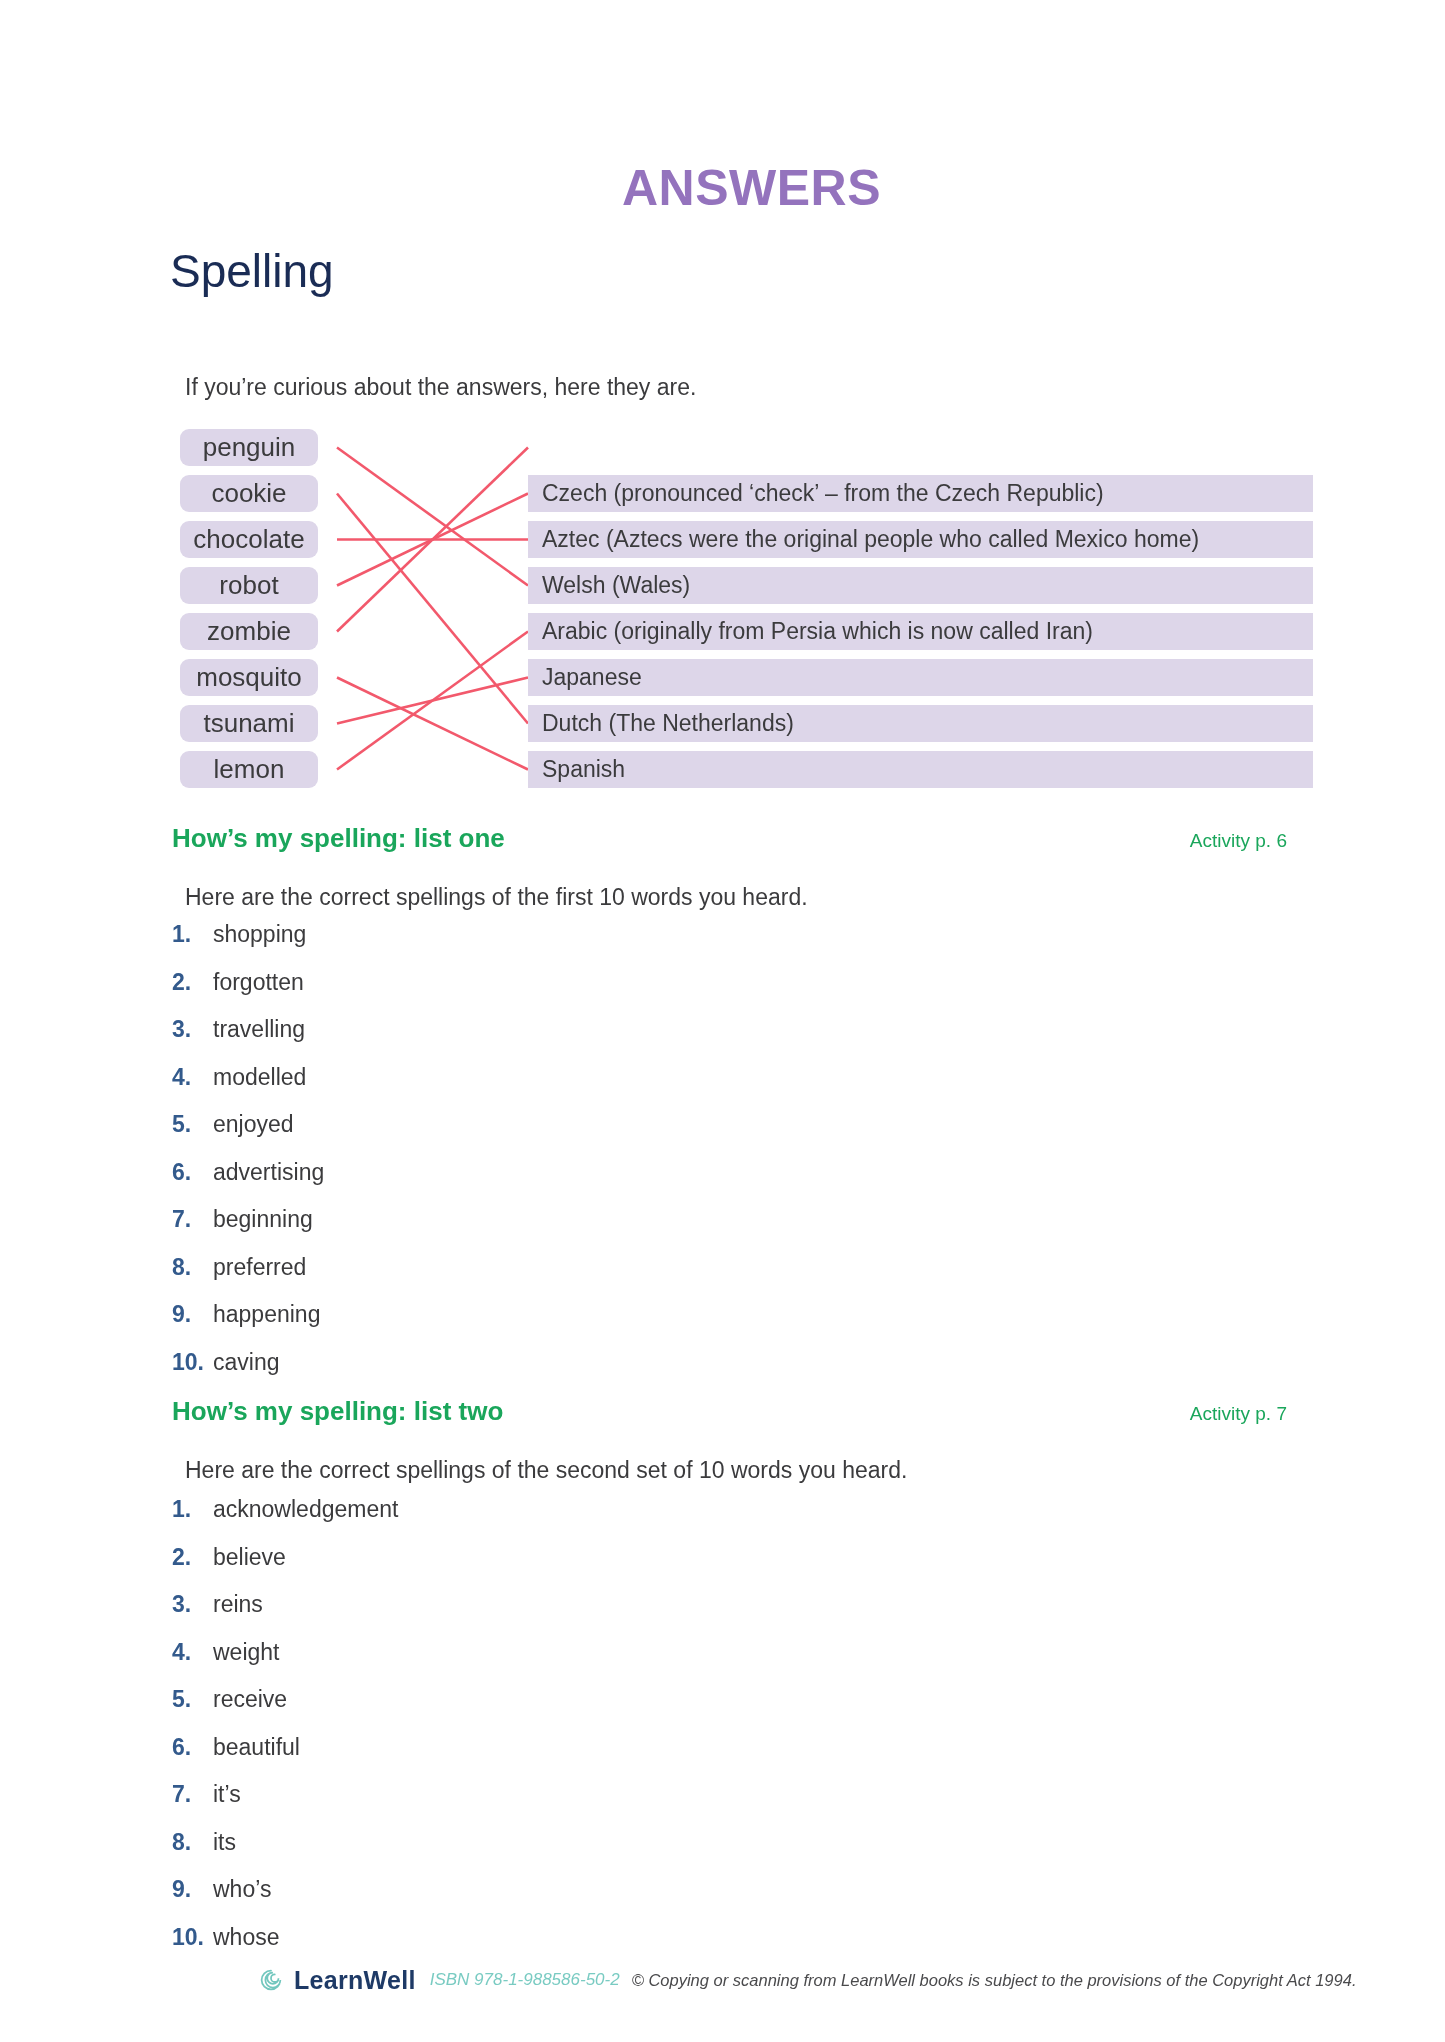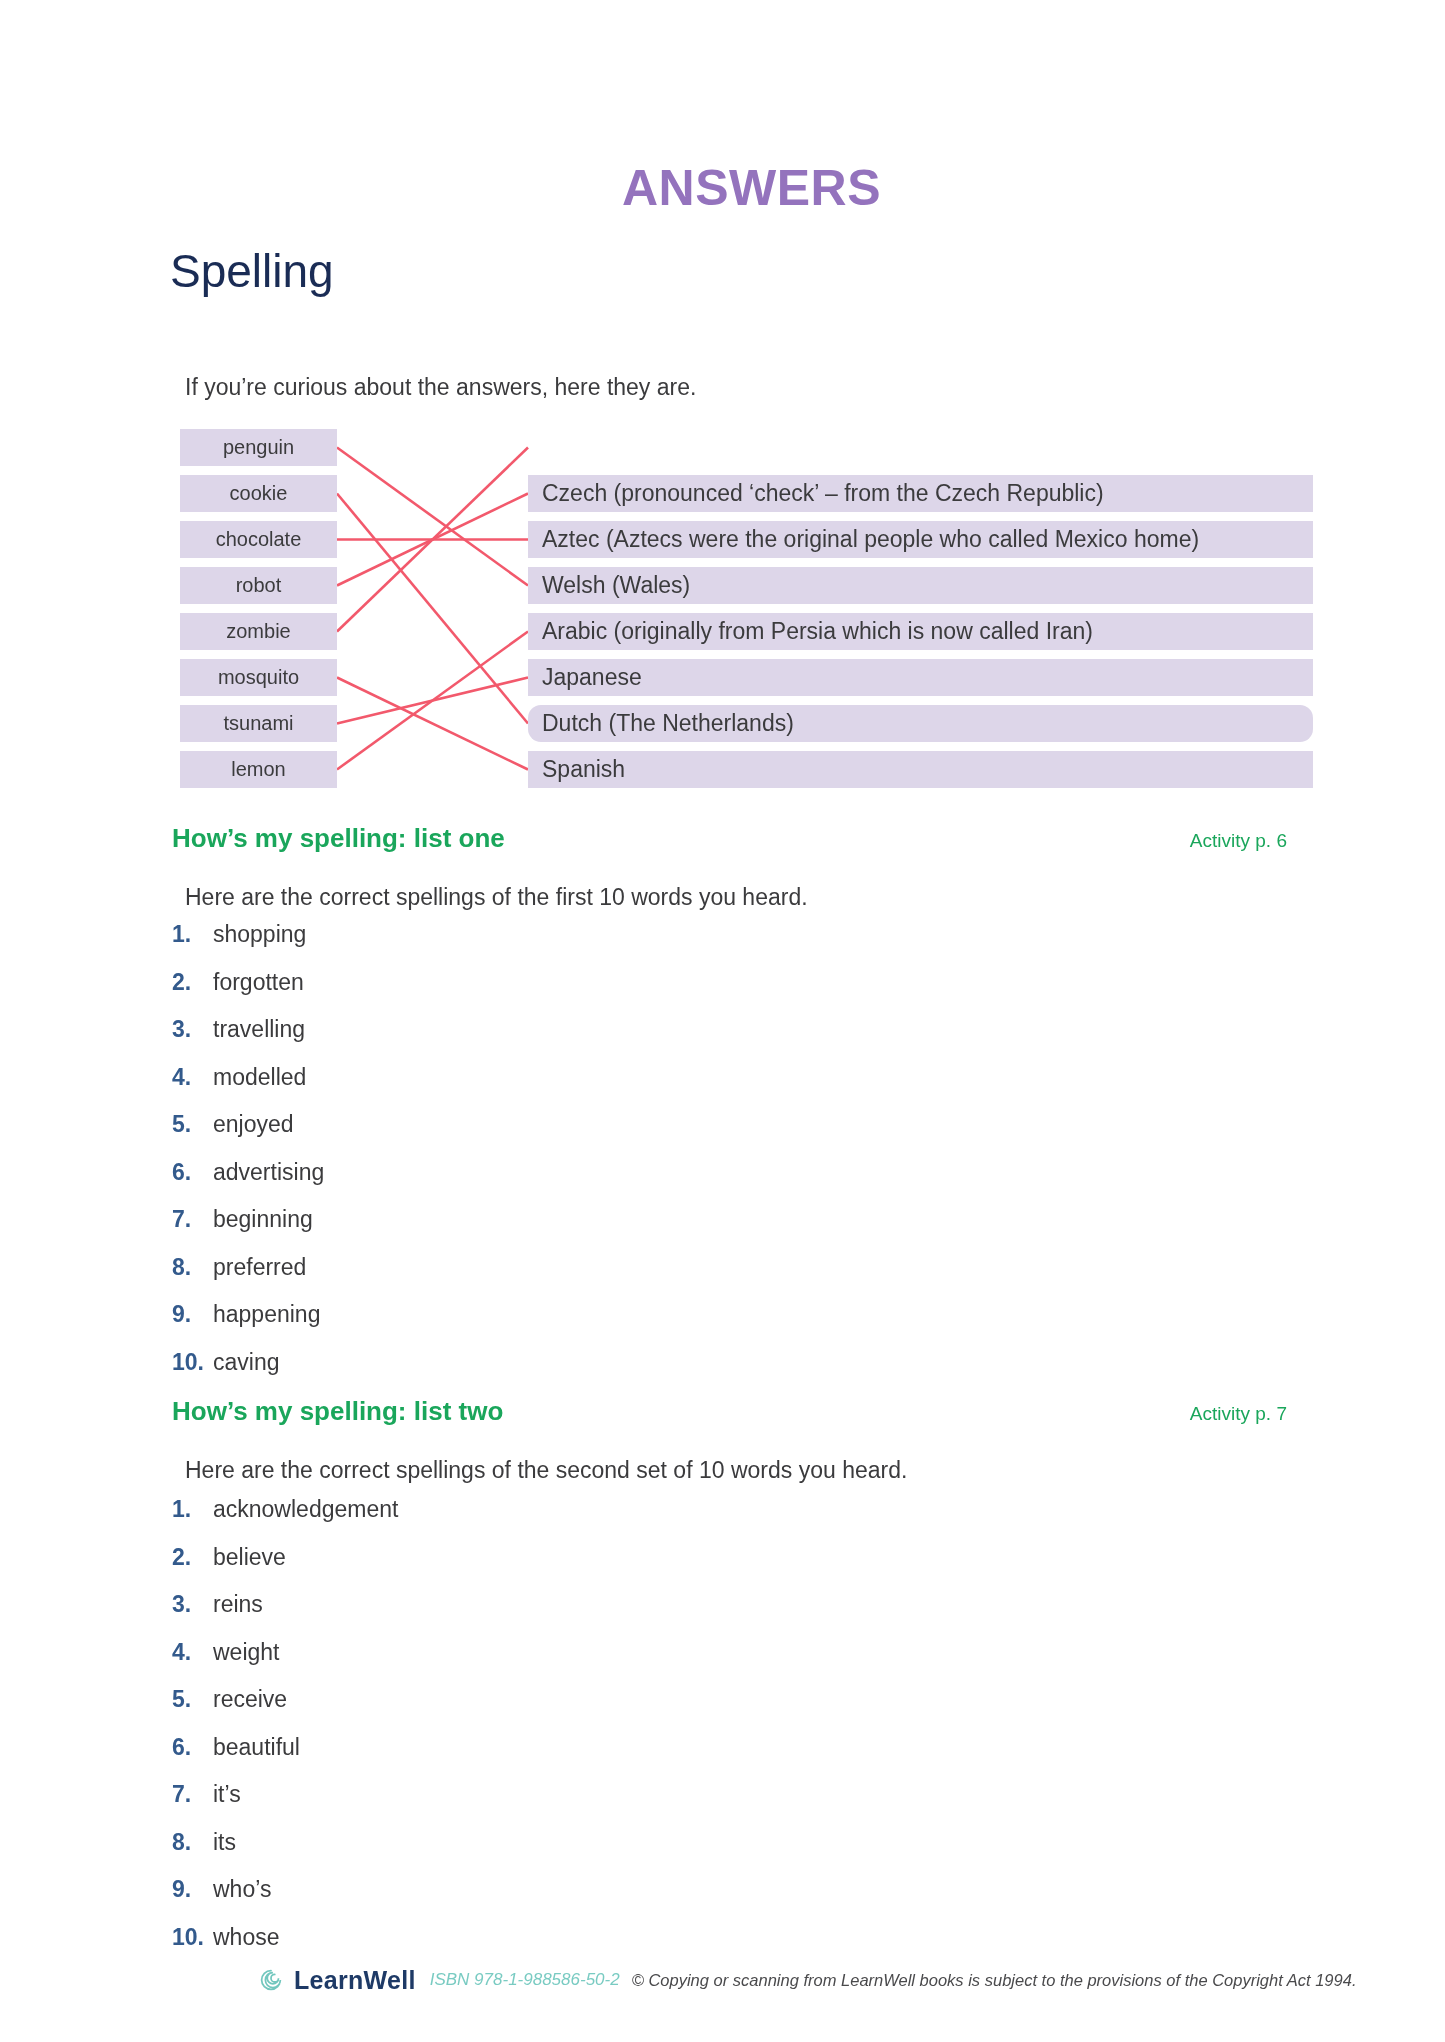--- a/index.html
+++ b/index.html
@@ -27,24 +27,24 @@
   }
   .green-h{font-size:26px;font-weight:bold;color:#1AA65B;line-height:1.15;}
   .activity{font-size:19px;color:#1AA65B;line-height:1.15;}
   .intro{
     position:absolute;left:172px;margin:13px;
     font-size:23px;line-height:1.3;color:#3B3B3D;
   }
   .match{position:absolute;left:0;top:429px;width:1445px;height:372px;}
   .match svg{position:absolute;left:0;top:0;width:1445px;height:372px;z-index:0;}
   .lbox{
-    position:absolute;left:180px;width:157px;height:37px;
+    position:absolute;left:180px;width:138px;height:37px;
     background:#DDD6E9;z-index:1;
     display:flex;align-items:center;justify-content:center;
-    font-size:20px;color:#3B3B3D;white-space:nowrap;
+    font-size:26px;color:#3B3B3D;white-space:nowrap;border-radius:9px;
   }
   .rbox{
     position:absolute;left:528px;width:785px;height:37px;
     background:#DDD6E9;z-index:1;box-sizing:border-box;
     display:flex;align-items:center;padding-left:14px;
     font-size:23px;color:#3B3B3D;white-space:nowrap;
   }
   .answer-list{
     position:absolute;left:172px;margin:0;padding:0;list-style:none;
   }
@@ -100,21 +100,21 @@
       <div class="lbox" style="top: 138px;">robot</div>
       <div class="lbox" style="top: 184px;">zombie</div>
       <div class="lbox" style="top: 230px;">mosquito</div>
       <div class="lbox" style="top: 276px;">tsunami</div>
       <div class="lbox" style="top: 322px;">lemon</div>
       <div class="rbox" style="top: 46px;">Czech (pronounced ‘check’ – from the Czech Republic)</div>
       <div class="rbox" style="top: 92px;">Aztec (Aztecs were the original people who called Mexico home)</div>
       <div class="rbox" style="top: 138px;">Welsh (Wales)</div>
       <div class="rbox" style="top: 184px;">Arabic (originally from Persia which is now called Iran)</div>
       <div class="rbox" style="top: 230px;">Japanese</div>
-      <div class="rbox" style="top: 276px; border-radius: 13px;">Dutch (The Netherlands)</div>
+      <div class="rbox" style="top: 276px;">Dutch (The Netherlands)</div>
       <div class="rbox" style="top: 322px;">Spanish</div>
     </div>
 
   <div class="sec-head" style="top:824px">
     <span class="green-h">How’s my spelling: list one</span>
     <span class="activity">Activity p. 6</span>
   </div>
   <p class="intro" style="top:870px">Here are the correct spellings of the first 10 words you heard.</p>
   <ol class="answer-list" id="list-one" style="top:911px">
       <li>

